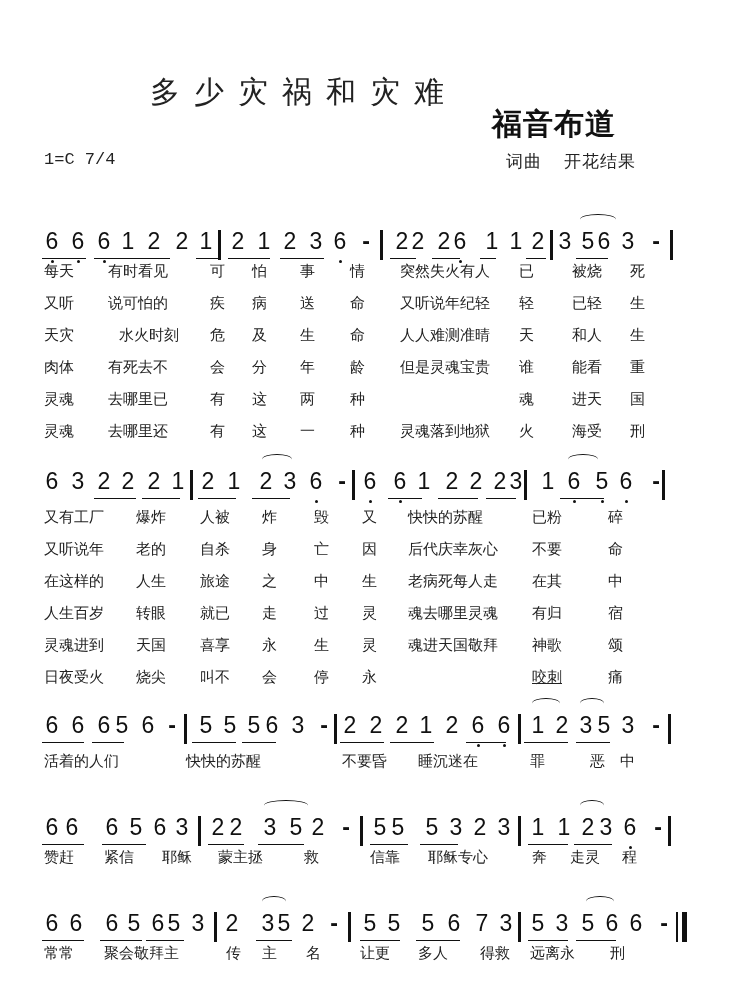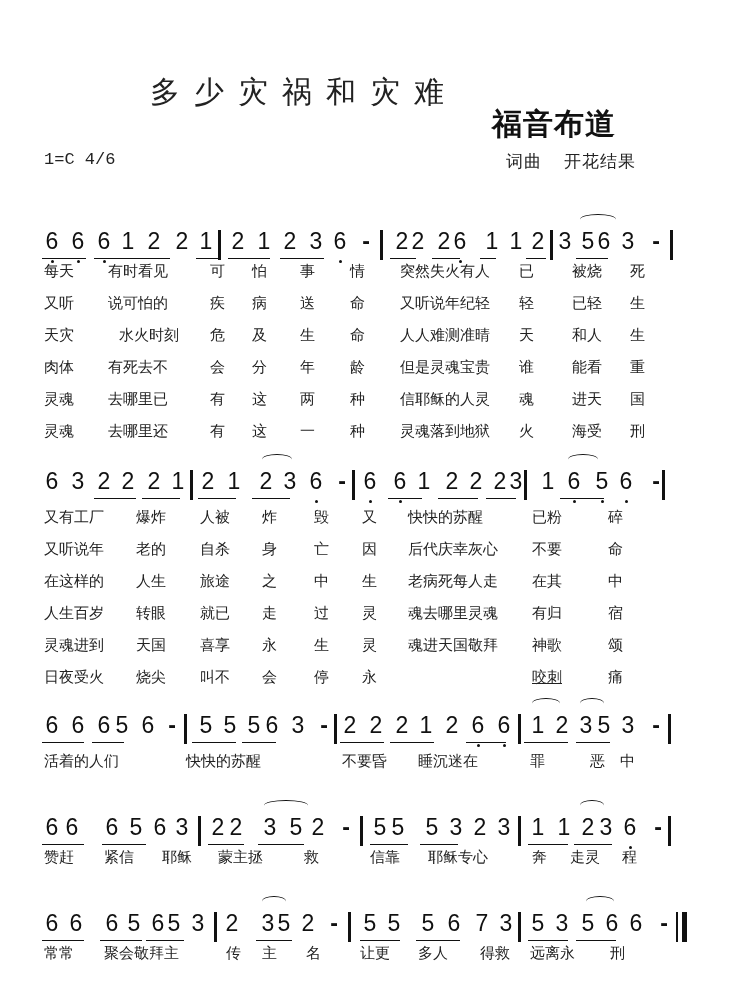--- a/index.html
+++ b/index.html
@@ -25,21 +25,21 @@
           border-radius:50% 50% 0 0; }
 
   .lyr { font-size:15px; color:#222; height:32px;padding-left:22px; }
   .lyr span { position:absolute; top:0; }
 </style>
 </head>
 <body>
 
 <div class="abs title">多少灾祸和灾难</div>
 <div class="abs brand">福音布道</div>
-<div class="abs key">1=C 4/6</div>
+<div class="abs key">1=C 7/4</div>
 <div class="abs credit"><span>词曲</span><span class="gap"></span><span>开花结果</span></div>
 
 <div id="score">
     <div>
       <div class="abs notes" title="6 6 6 1 2 2 1 | 2 1 2 3 6 - | 22 26 1 1 2 | 3 56 3 - |" style="left: 0px; top: 228px; width: 750px;">
         <span class="n low" style="left: 44px;">6</span>
         <span class="n low" style="left: 70px;">6</span>
         <span class="n low" style="left: 96px;">6</span>
         <span class="n" style="left: 120px;">1</span>
         <span class="n" style="left: 146px;">2</span>
@@ -128,21 +128,20 @@
         <span style="left: 572px;">能看</span>
         <span style="left: 630px;">重</span>
       </div>
       <div class="abs lyr" style="left: 0px; width: 750px; top: 390px;">
         <span style="left: 44px;">灵魂</span>
         <span style="left: 108px;">去哪里已</span>
         <span style="left: 210px;">有</span>
         <span style="left: 252px;">这</span>
         <span style="left: 300px;">两</span>
         <span style="left: 350px;">种</span>
-        <span style="left: 400px;">信耶稣的人灵</span>
         <span style="left: 519px;">魂</span>
         <span style="left: 572px; text-align: right;">进天</span>
         <span style="left: 630px;">国</span>
       </div>
       <div class="abs lyr" style="left: 0px; width: 750px; top: 422px;">
         <span style="left: 44px;">灵魂</span>
         <span style="left: 108px;">去哪里还</span>
         <span style="left: 210px;">有</span>
         <span style="left: 252px;">这</span>
         <span style="left: 300px;">一</span>

